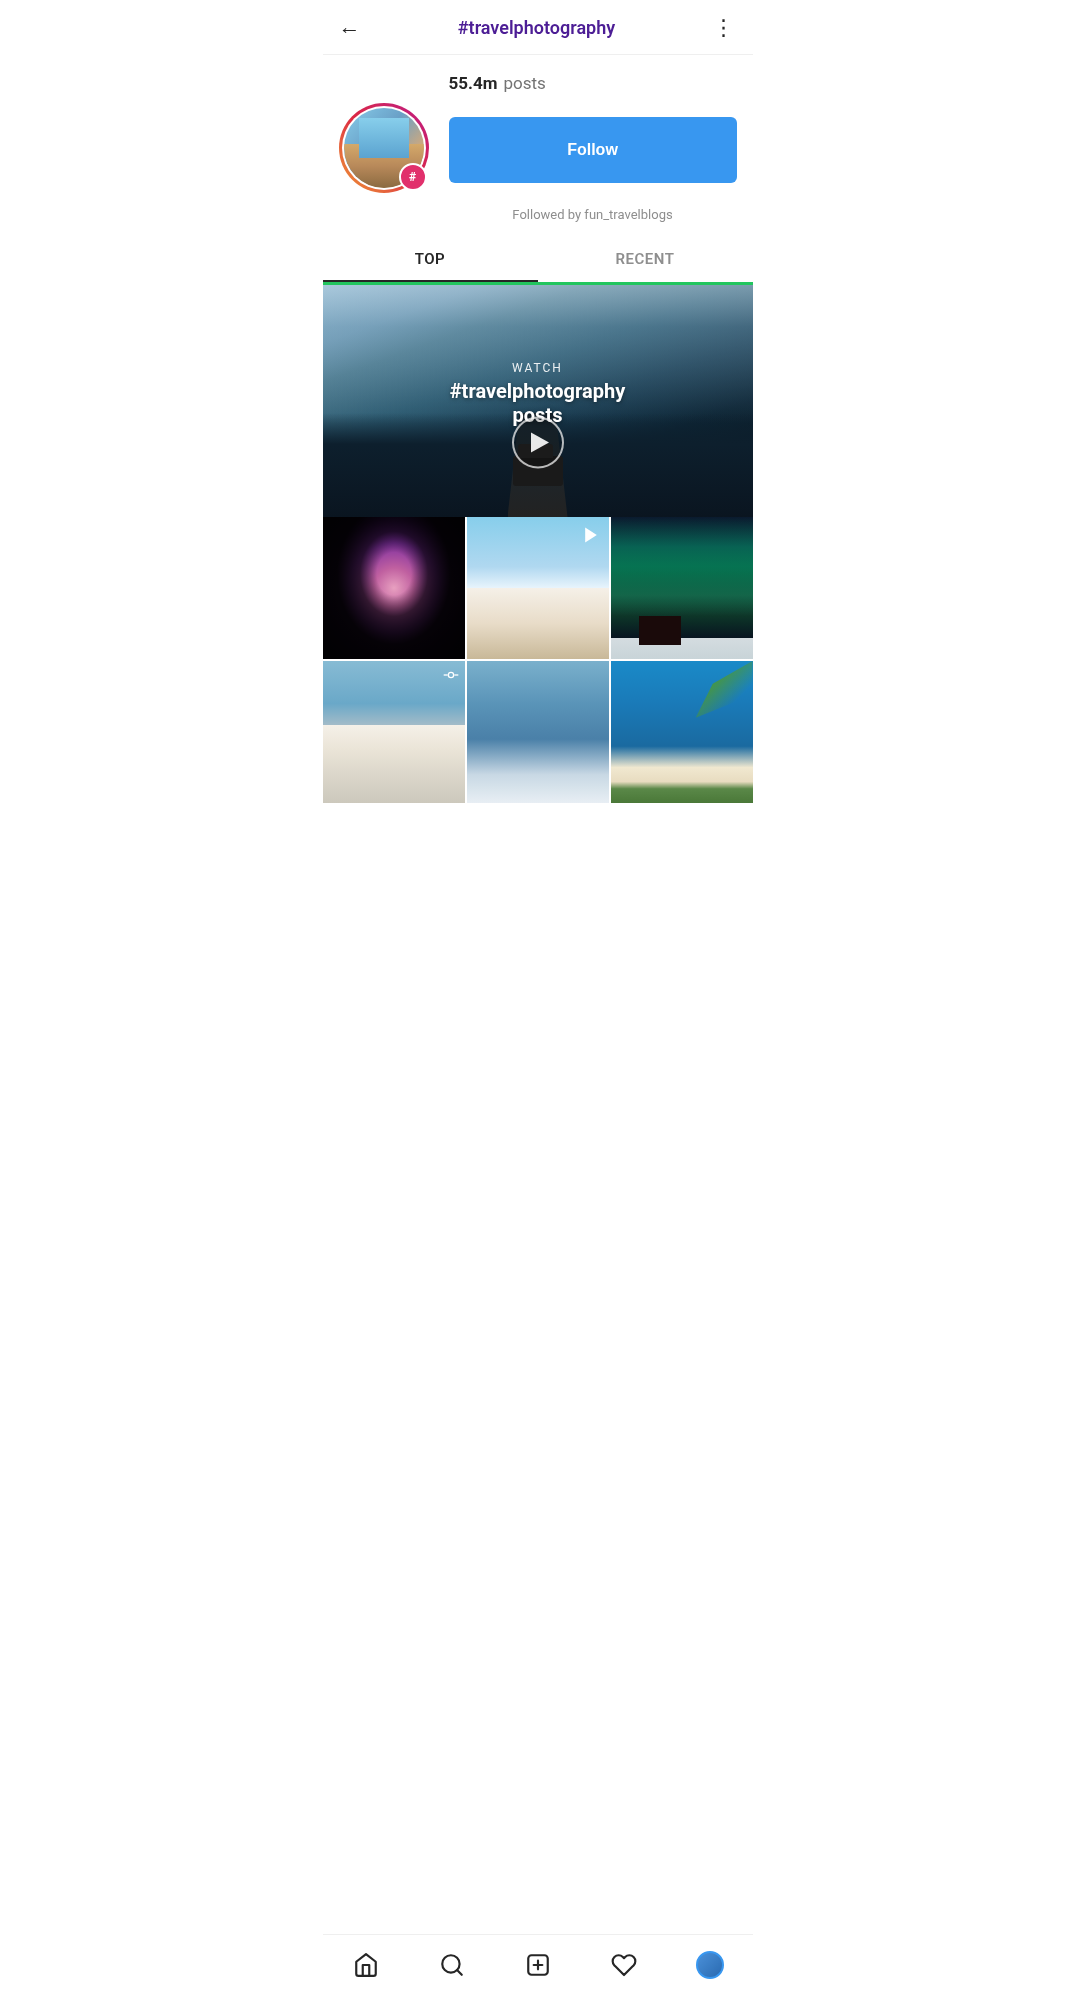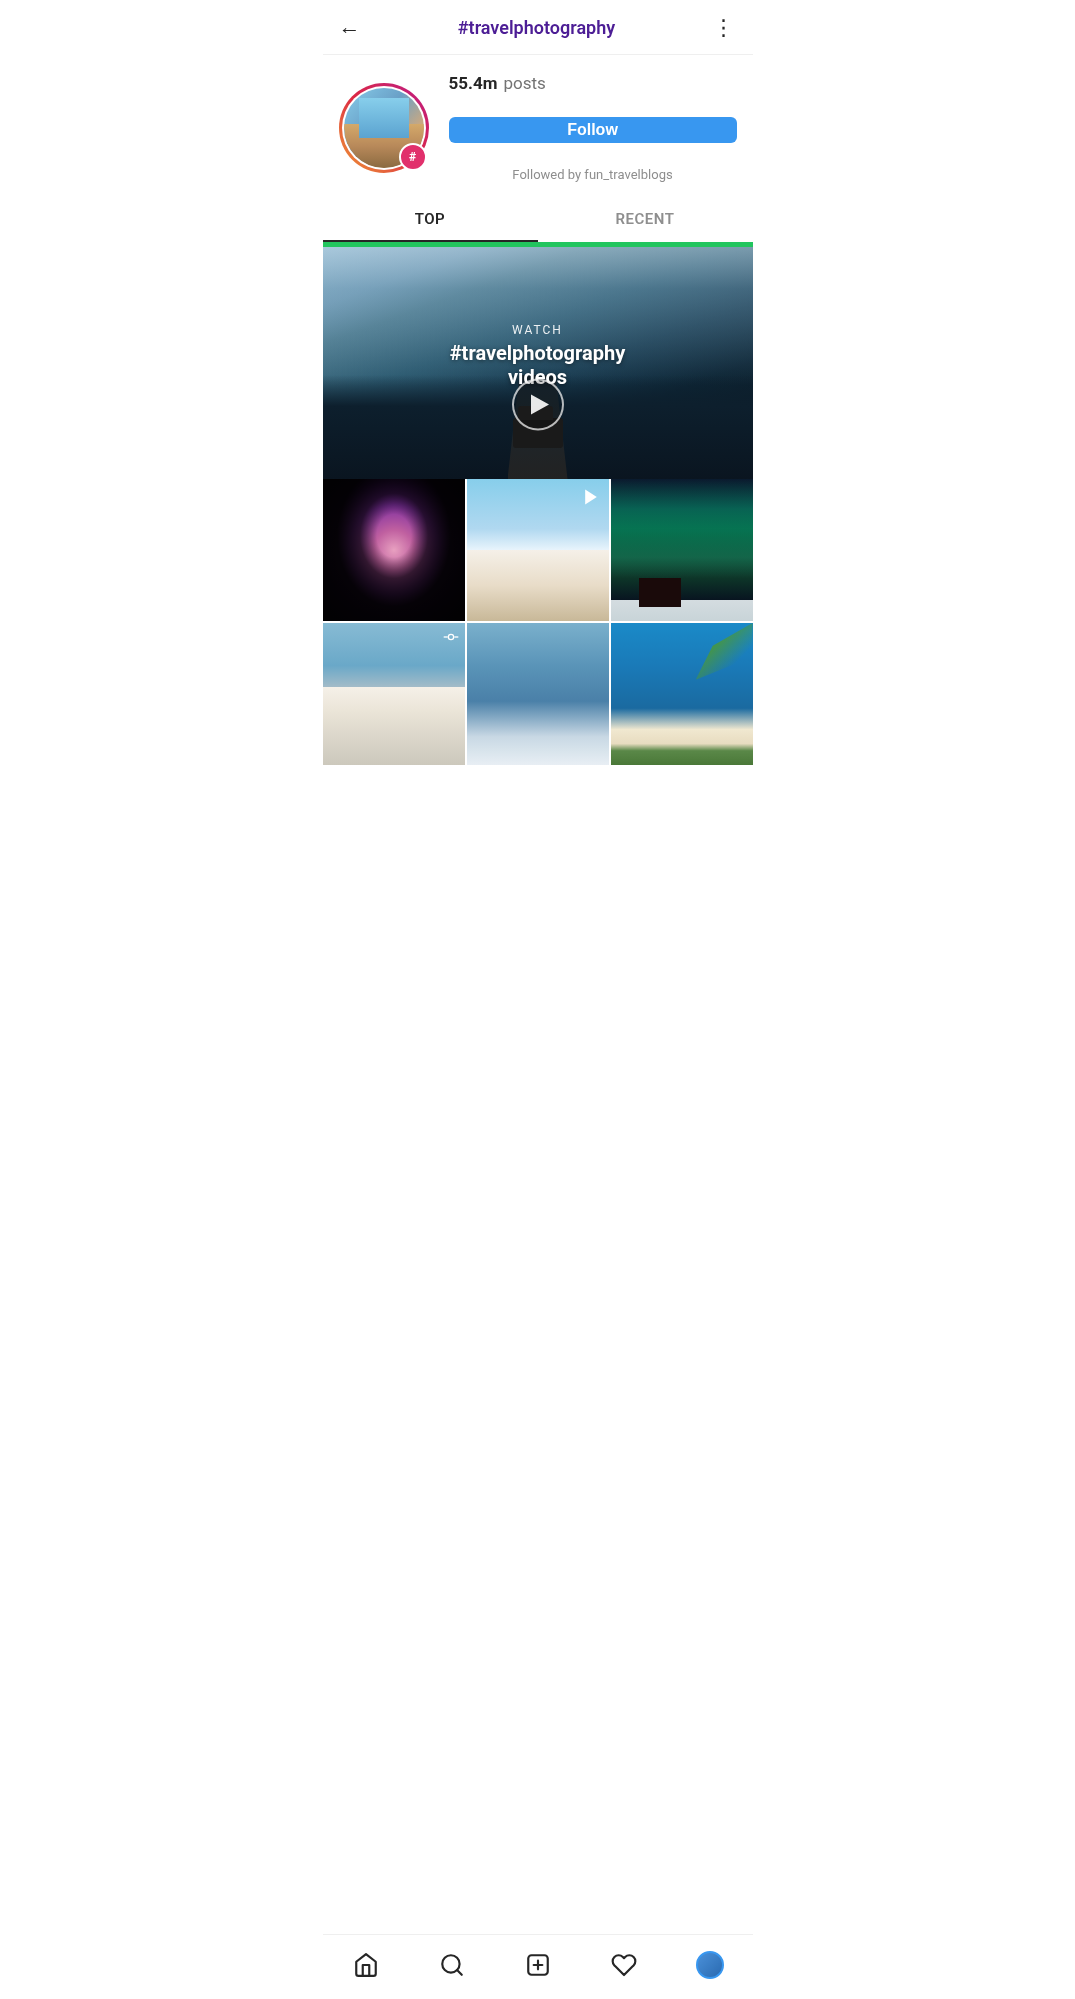--- a/index.html
+++ b/index.html
@@ -129,36 +129,36 @@
     }
     .posts-label {
       color: #737373;
       font-weight: 400;
     }
     .follow-btn {
       background: #3897f0;
       color: #fff;
       border: none;
       border-radius: 6px;
-      padding: 4px 0;
+      padding: 24px 0;
       font-size: 16px;
       font-weight: 600;
       cursor: pointer;
       width: 100%;
     }
     .followed-by {
       color: #8e8e8e;
       font-size: 13px;
       text-align: center;
     }
 
     
     .tabs {
       display: flex;
-      border-bottom: 5px solid #22c55e;
+      border-bottom: 3px solid #22c55e;
       margin-top: 2px;
     }
     .tab {
       flex: 1;
       text-align: center;
       padding: 12px 0;
       font-size: 15px;
       font-weight: 600;
       color: #8e8e8e;
       cursor: pointer;
@@ -464,21 +464,21 @@
   <div class="mountain-scene">
     <div class="snow-mountain"></div>
     <div class="snow-overlay"></div>
     <div class="road-scene">
       <div class="road"></div>
       <div class="van"></div>
     </div>
   </div>
   <div class="video-text">
     <div class="watch-label">WATCH</div>
-    <div class="video-hashtag">#travelphotography videos</div>
+    <div class="video-hashtag">#travelphotography posts</div>
   </div>
   <div class="play-btn"></div>
 </div>
 
 <div class="photo-grid">
 
   <div class="grid-item">
     <div class="grid-photo photo-cave"></div>
   </div>
 

